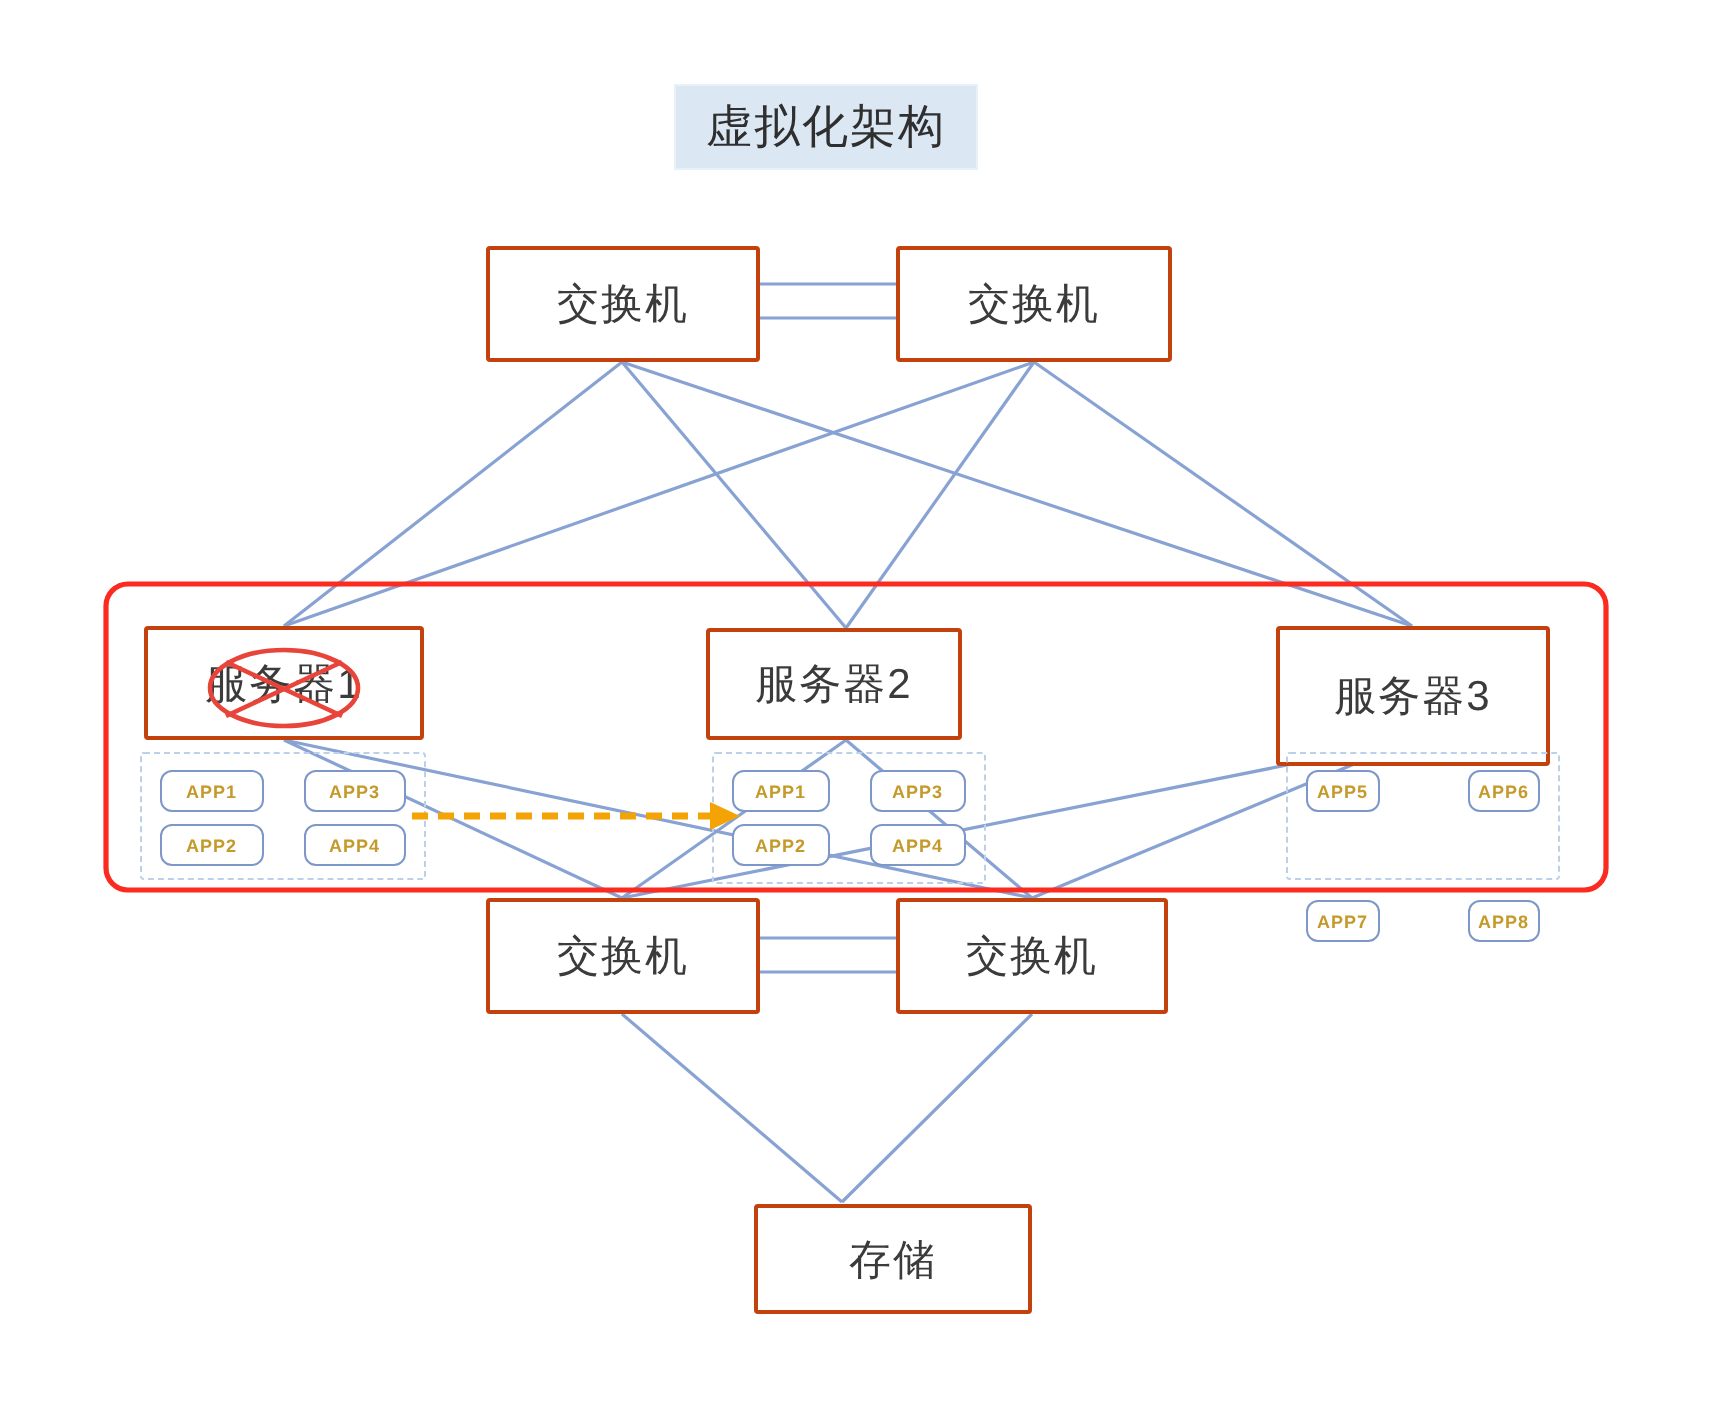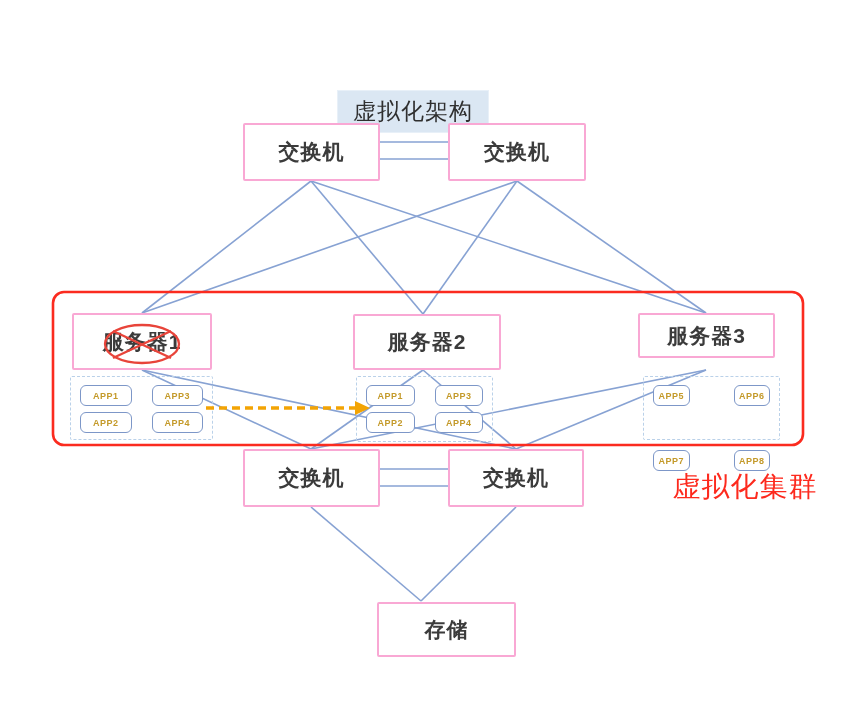--- a/index.html
+++ b/index.html
@@ -4,30 +4,30 @@
 <style>
   html,body{margin:0;padding:0;background:#ffffff;}
   .canvas{
     position:relative;width:865px;height:712px;background:#ffffff;overflow:hidden;
     font-family:"Liberation Sans","DejaVu Sans",sans-serif;
   }
   svg.layer{position:absolute;left:0;top:0;width:865px;height:712px;}
   #wires{z-index:1;}
   #annotations{z-index:3;pointer-events:none;}
   .node{
-    position:absolute;z-index:2;background:#ffffff;border:2px solid #f9a8d4;border-radius:2px;
+    position:absolute;z-index:2;background:#ffffff;border:2px solid #c2410c;border-radius:2px;
     display:flex;align-items:center;justify-content:center;
-    font-size:21px;color:#3b3b3b;letter-spacing:1px;font-weight:700;
+    font-size:21px;color:#3b3b3b;letter-spacing:1px;font-weight:400;
     box-sizing:border-box;
   }
   .title-badge{
     position:absolute;z-index:2;left:337px;top:42px;width:150px;height:41px;
     background:#dbe7f3;border:1px solid #e8f0f8;
     display:flex;align-items:center;justify-content:center;
-    font-size:23px;color:#2f2f2f;letter-spacing:1px;font-weight:500;margin-top:48px;
+    font-size:23px;color:#2f2f2f;letter-spacing:1px;font-weight:500;
   }
   .app-group{
     position:absolute;z-index:2;border:1.5px dashed #bad1e9;border-radius:2px;background:transparent;
     display:grid;grid-template-columns:1fr 1fr;column-gap:20px;row-gap:6px;
     padding:8px 9px;box-sizing:border-box;text-align:right;
   }
   .app-box{
     background:#ffffff;border:1.6px solid #7d97c8;border-radius:6px;height:21px;
     display:flex;align-items:center;justify-content:center;
     font-size:9px;font-weight:bold;color:#c49a2a;letter-spacing:.5px;
@@ -71,22 +71,22 @@
       <line x1="516" y1="507" x2="421" y2="601"></line>
     </g>
   </svg>
 
   <div class="title-badge">虚拟化架构</div>
 
   <div class="node" style="left:243px;top:123px;width:137px;height:58px;">交换机</div>
   <div class="node" style="left:448px;top:123px;width:138px;height:58px;">交换机</div>
 
   <div class="node" style="left:72px;top:313px;width:140px;height:57px;">服务器1</div>
-  <div class="node" style="left:353px;top:314px;width:148px;height:56px;">服务器2</div>
-  <div class="node" style="left:638px;top:313px;width:137px;height:45px;">服务器3</div>
+  <div class="node" style="left:353px;top:314px;width:128px;height:56px;">服务器2</div>
+  <div class="node" style="left:638px;top:313px;width:137px;height:70px;">服务器3</div>
 
   <div class="app-group" style="left:70px;top:376px;width:143px;height:64px;">
     <div class="app-box">APP1</div>
     <div class="app-box">APP3</div>
     <div class="app-box">APP2</div>
     <div class="app-box">APP4</div>
   </div>
   <div class="app-group" style="left:356px;top:376px;width:137px;height:66px;">
     <div class="app-box">APP1</div>
     <div class="app-box">APP3</div>
@@ -98,21 +98,20 @@
     <div class="app-box">APP6</div>
     <div class="app-box">APP7</div>
     <div class="app-box">APP8</div>
   </div>
 
   <div class="node" style="left:243px;top:449px;width:137px;height:58px;">交换机</div>
   <div class="node" style="left:448px;top:449px;width:136px;height:58px;">交换机</div>
 
   <div class="node" style="left:353px;top:602px;width:139px;height:55px;margin-left:24px;">存储</div>
 
-  <div class="cluster-label">虚拟化集群</div>
 
   <svg id="annotations" class="layer" viewBox="0 0 865 712" xmlns="http://www.w3.org/2000/svg">
 
     <rect x="53" y="292" width="750" height="153" rx="11" ry="11" fill="none" stroke="#fb2b1f" stroke-width="2.6"></rect>
 
     <g stroke="#e8443a" stroke-width="2.3" fill="none">
       <ellipse cx="142" cy="344" rx="37" ry="19"></ellipse>
       <line x1="113" y1="331" x2="171" y2="358"></line>
       <line x1="113" y1="358" x2="171" y2="331"></line>
     </g>

